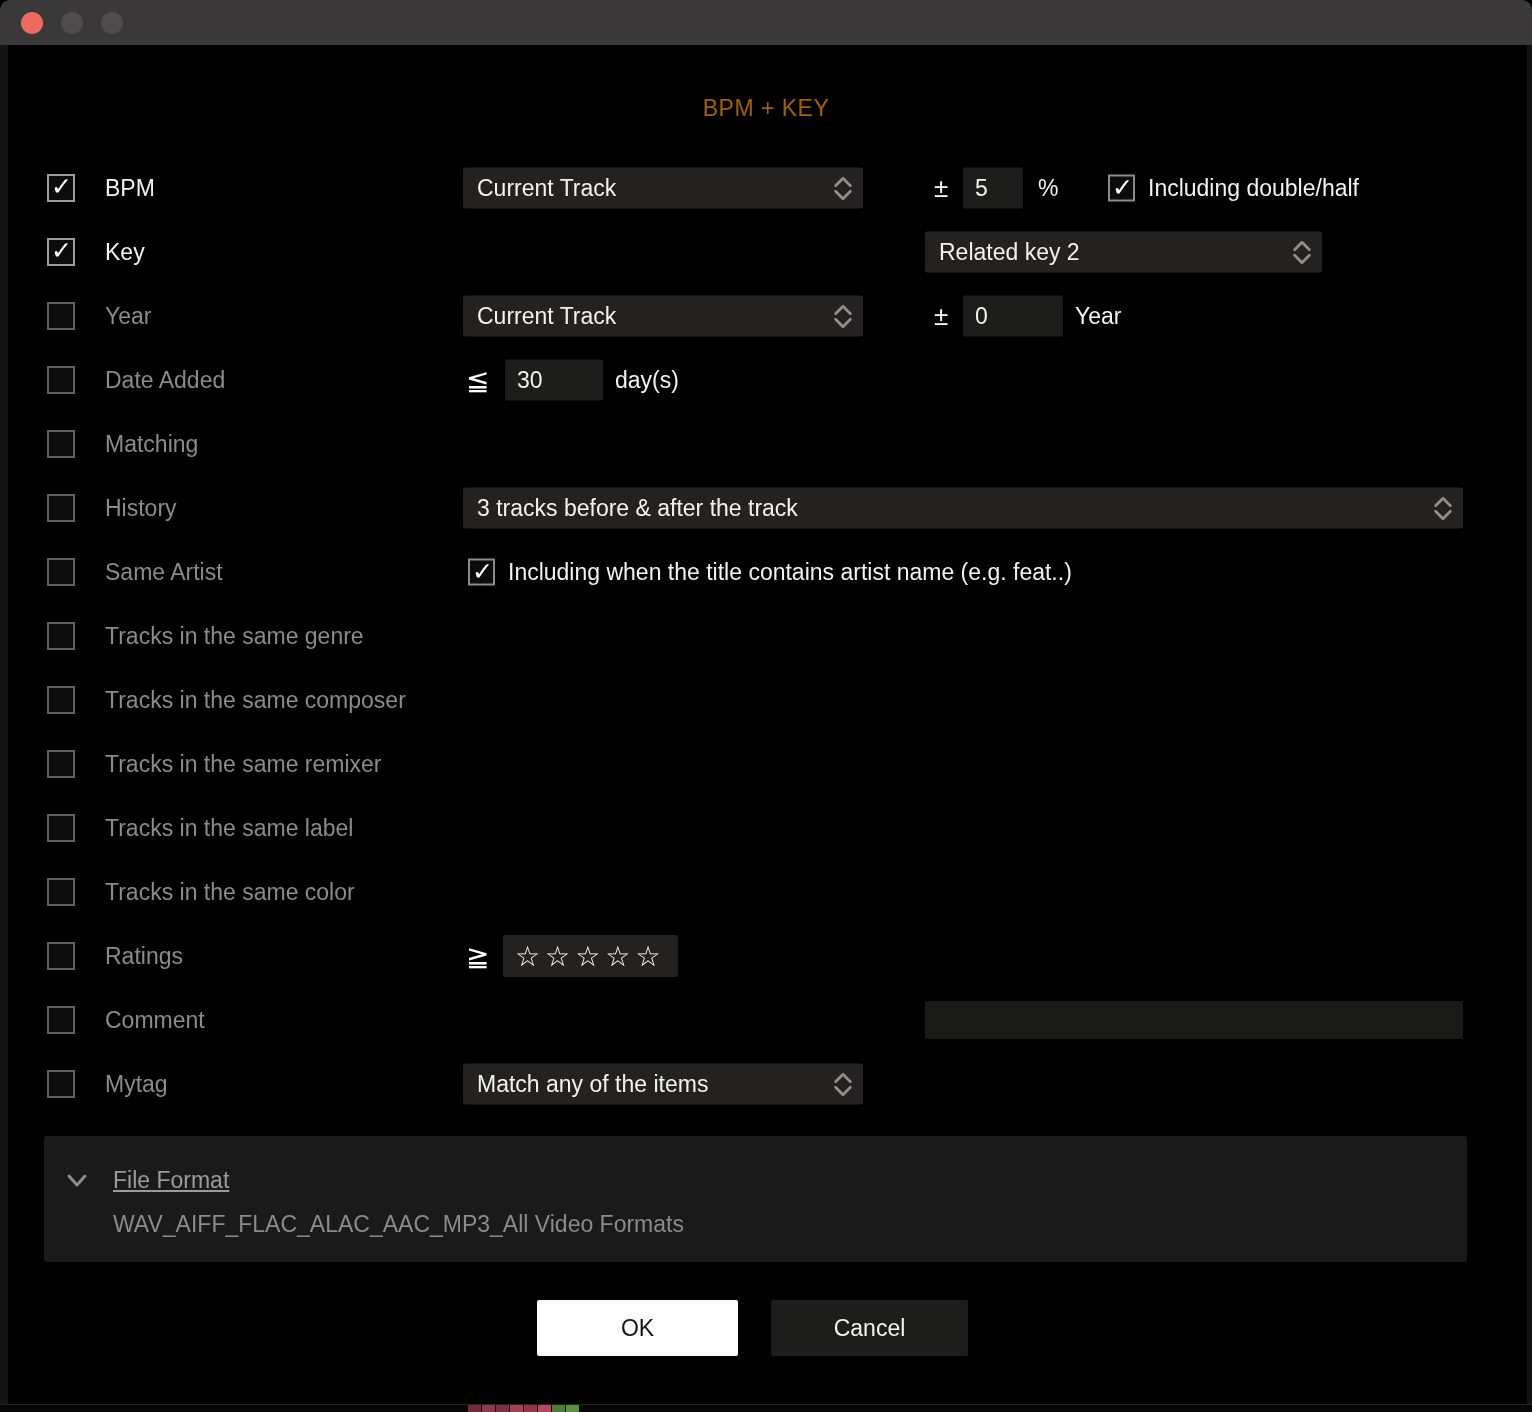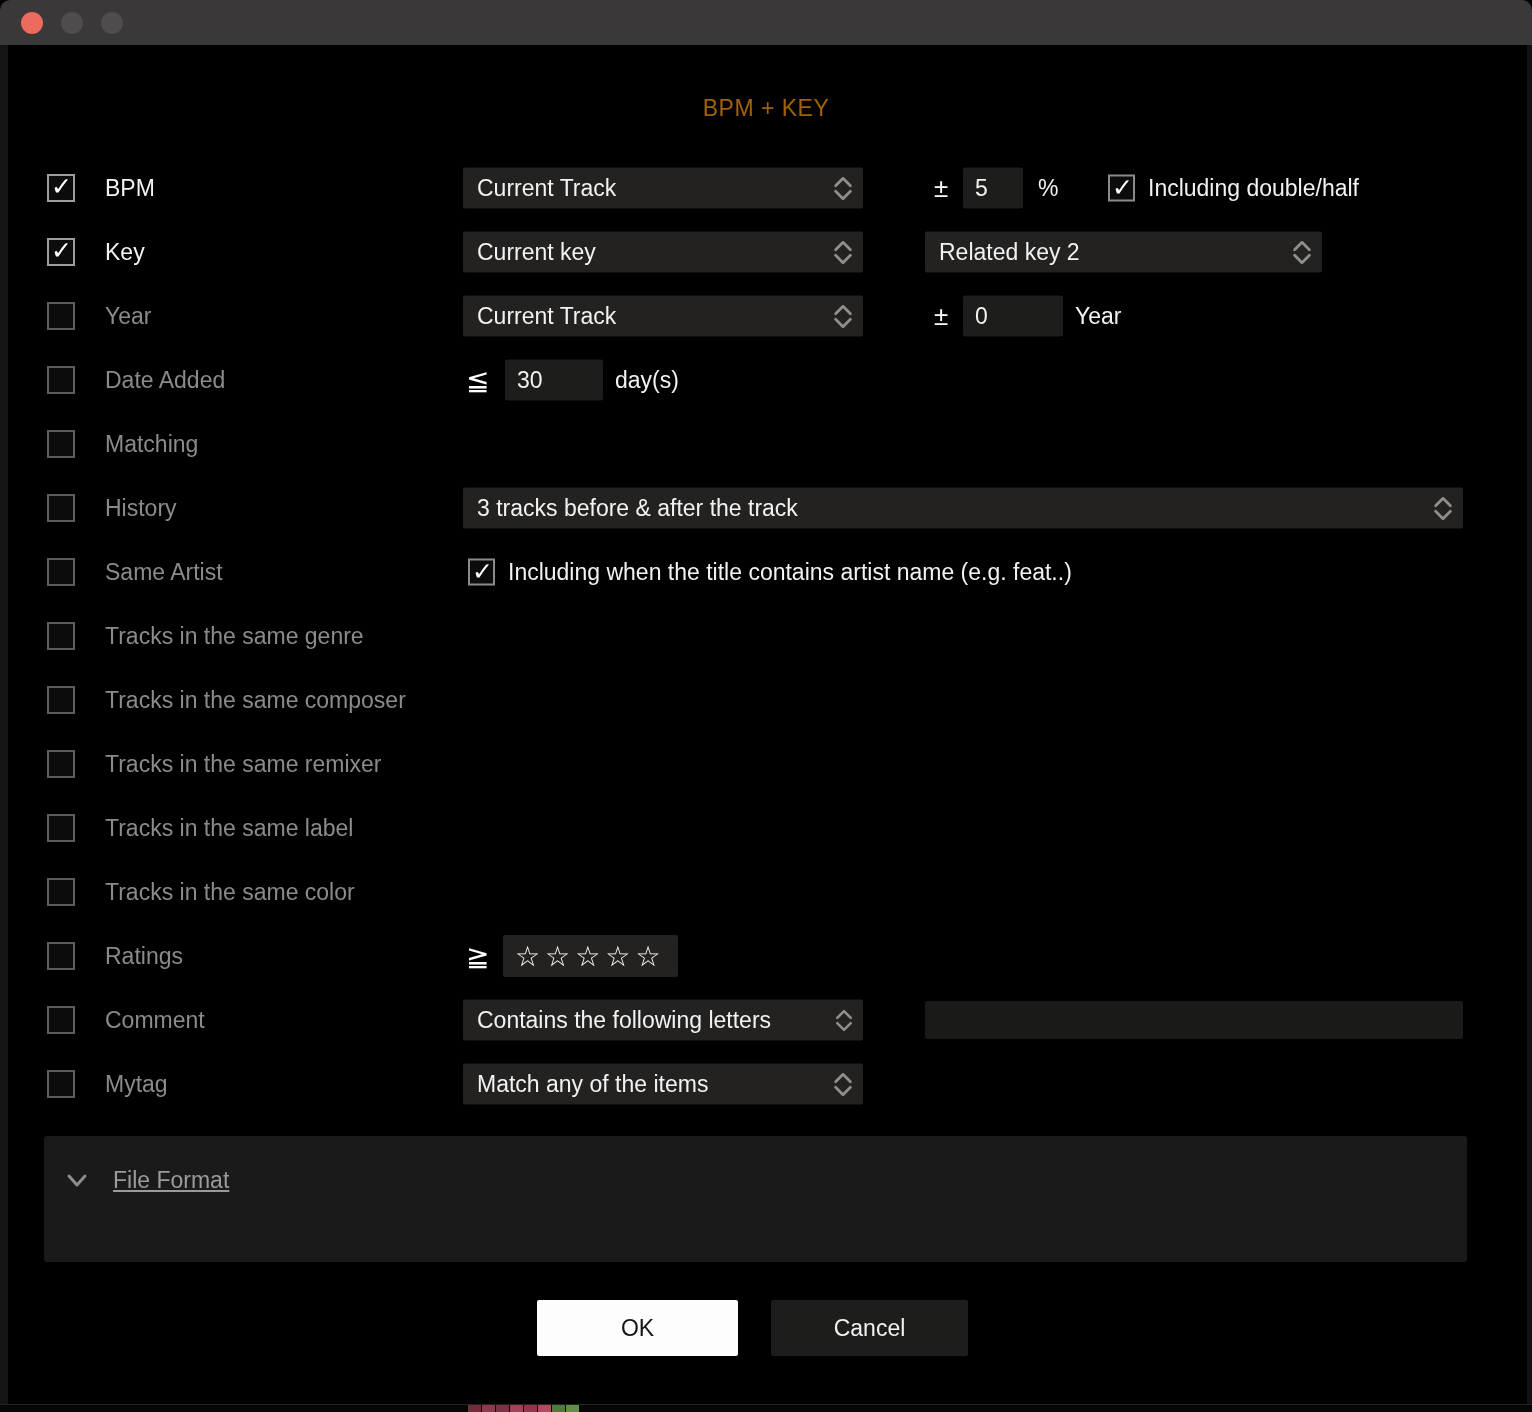--- a/index.html
+++ b/index.html
@@ -121,27 +121,20 @@
     <span>5</span>
   </div>
   <span class="lab on" style="left:1038px">%</span>
   <span class="cb sub on" style="left:1108px"></span>
   <span class="lab on" style="left:1148px">Including double/half</span>
 </div>
 
 <div class="row" style="top:220px">
   <span class="cb on" style="left:47px"></span>
   <span class="lab on" style="left:105px">Key</span>
-  <div class="dd" style="left:463px;width:400px">
-    <span class="ddt">Current key</span>
-    <svg class="step" width="24" height="30" viewBox="0 0 26 30">
-        <polyline points="5,12 13,4 21,12"></polyline>
-        <polyline points="5,18 13,26 21,18"></polyline>
-      </svg>
-  </div>
   <div class="dd" style="left:925px;width:397px">
     <span class="ddt">Related key 2</span>
     <svg class="step" width="24" height="30" viewBox="0 0 26 30">
         <polyline points="5,12 13,4 21,12"></polyline>
         <polyline points="5,18 13,26 21,18"></polyline>
       </svg>
   </div>
 </div>
 
 <div class="row" style="top:284px">
@@ -225,27 +218,20 @@
   <span class="lab" style="left:105px">Ratings</span>
   <span class="op" style="left:466px">≧</span>
   <div class="stars" style="left:503px">
     <span>☆☆☆☆☆</span>
   </div>
 </div>
 
 <div class="row" style="top:988px">
   <span class="cb" style="left:47px"></span>
   <span class="lab" style="left:105px">Comment</span>
-  <div class="dd" style="left:463px;width:400px">
-    <span class="ddt">Contains the following letters</span>
-    <svg class="step" width="22" height="30" viewBox="0 0 26 30">
-        <polyline points="5,12 13,4 21,12"></polyline>
-        <polyline points="5,18 13,26 21,18"></polyline>
-      </svg>
-  </div>
   <div class="txt" style="left:925px;width:538px">
     <span></span>
   </div>
 </div>
 
 <div class="row" style="top:1052px">
   <span class="cb" style="left:47px"></span>
   <span class="lab" style="left:105px">Mytag</span>
   <div class="dd" style="left:463px;width:400px">
     <span class="ddt">Match any of the items</span>
@@ -254,20 +240,21 @@
         <polyline points="5,18 13,26 21,18"></polyline>
       </svg>
   </div>
 </div>
 
 <div class="ffpanel">
   <svg class="ff-chevron" width="26" height="18" viewBox="0 0 26 18">
       <polyline points="5,4 13,13 21,4"></polyline>
     </svg>
   <span class="ff-title">File Format</span>
+  <span class="ff-formats">WAV_AIFF_FLAC_ALAC_AAC_MP3_All Video Formats</span>
 </div>
 
 <button class="btn ok">OK</button>
 <button class="btn cancel">Cancel</button>
 
 <div class="bg-bottom">
   <div class="bk-spacer"></div>
   <div style="display:flex">
       <div class="bk" style="background: rgb(110, 47, 58);"></div>
       <div class="bk" style="background: rgb(140, 58, 78);"></div>

